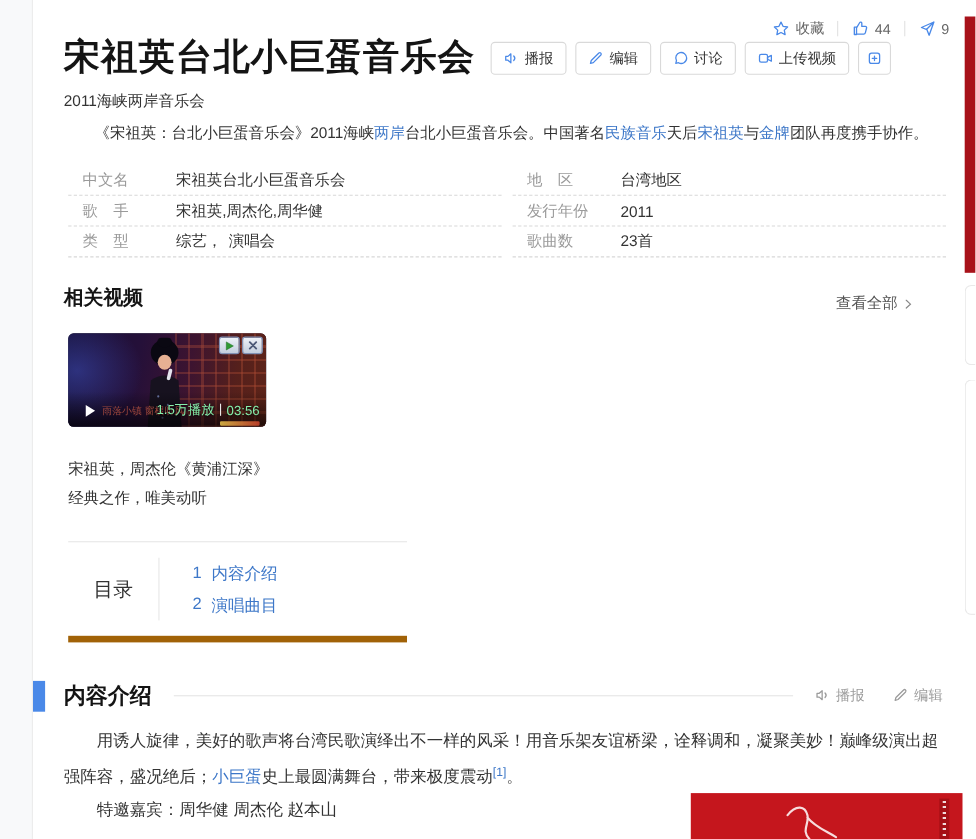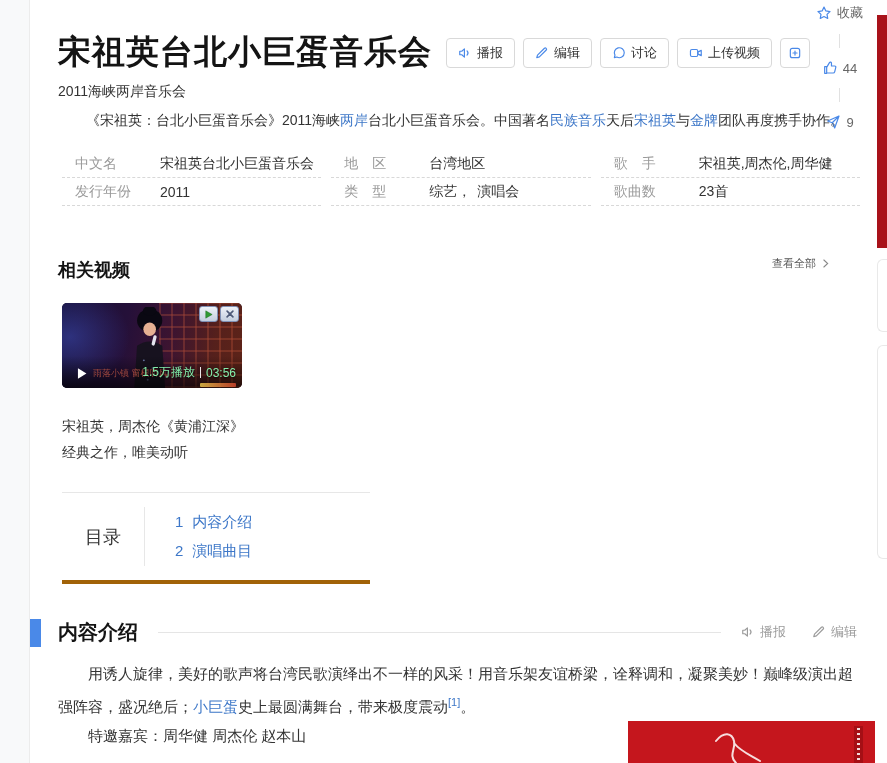--- a/index.html
+++ b/index.html
@@ -1,46 +1,46 @@
 <!DOCTYPE html>
 <html><head>
 <meta charset="utf-8">
 <style>
   html,body{margin:0;padding:0;background:#fff;font-family:"Liberation Sans","DejaVu Sans",sans-serif;}
   .page{position:relative;width:887px;height:763px;background:#fff;overflow:hidden;}
   .gutter{position:absolute;left:0;top:0;width:30px;height:763px;background:#f8f9fa;border-right:1px solid #ececec;box-sizing:border-box;}
 
   
-  .actions{position:absolute;top:4px;right:24px;display:flex;align-items:center;gap:12px;font-size:13px;color:#666;flex-direction:column;}
+  .actions{position:absolute;top:17px;right:24px;display:flex;align-items:center;gap:12px;font-size:13px;color:#666;}
   .action{display:flex;align-items:center;gap:5px;cursor:pointer;}
   .action svg{width:16px;height:16px;color:#4a89e8;}
   .vdiv{width:1px;height:14px;background:#e1e1e1;}
 
   
   .title-row{position:absolute;left:58px;top:30px;display:flex;align-items:center;}
   .page-title{font-size:33px;font-weight:600;color:#141414;letter-spacing:1px;white-space:nowrap;}
   .btns{display:flex;gap:8px;margin-left:14px;}
   .btn{display:flex;align-items:center;gap:5px;height:30px;padding:0 11px;border:1px solid #d9d9d9;border-radius:4px;font-size:13px;color:#333;background:#fff;cursor:pointer;white-space:nowrap;}
   .btn svg{width:14px;height:14px;color:#4a89e8;flex-shrink:0;}
   .btn.square{padding:0 7px;}
 
   .subtitle{position:absolute;left:58px;top:83px;font-size:14px;color:#333;}
 
   .summary{position:absolute;left:58px;top:108px;width:792px;font-size:14px;line-height:25px;color:#333;text-indent:2em;}
   .lnk{color:#3d77c8;cursor:pointer;}
 
   
-  .infobox{position:absolute;left:62px;top:150px;width:798px;display:grid;grid-template-columns:1fr 1fr 1fr;column-gap:10px;}
+  .infobox{position:absolute;left:62px;top:150px;width:798px;display:grid;grid-template-columns:1fr 1fr;column-gap:10px;}
   .inforow{display:flex;align-items:center;height:27px;border-bottom:1px dashed #d8d8d8;font-size:14px;overflow:hidden;}
   .inflabel{width:85px;padding-left:13px;color:#9a9a9a;flex-shrink:0;}
   .infval{color:#333;white-space:nowrap;}
 
   
   .rel-heading{position:absolute;left:58px;top:258px;font-size:18px;font-weight:600;color:#141414;}
-  .view-all{position:absolute;right:55px;top:256px;display:flex;align-items:center;font-size:11px;color:#555;cursor:pointer;}
+  .view-all{position:absolute;right:55px;top:267px;display:flex;align-items:center;font-size:14px;color:#555;cursor:pointer;}
   .view-all svg{width:13px;height:13px;color:#888;margin-left:3px;}
 
   
   .video-card{position:absolute;left:62px;top:303px;width:180px;height:85px;border-radius:5px;overflow:hidden;cursor:pointer;background:#14102c;}
   .vc-bg{position:absolute;inset:0;background:linear-gradient(100deg,#171038 0%,#251039 35%,#3d1430 60%,#55201c 82%,#5e2418 100%);}
   .vc-glow{position:absolute;left:-12px;top:0;width:80px;height:100%;background:radial-gradient(ellipse at 25% 40%,rgba(70,90,210,.45),transparent 70%);}
   .vc-lattice{position:absolute;right:0;top:0;bottom:0;width:46%;opacity:.75;background:
     repeating-linear-gradient(0deg,rgba(200,90,60,.4) 0 2px,transparent 2px 12px),
     repeating-linear-gradient(90deg,rgba(200,90,60,.4) 0 2px,transparent 2px 12px);}
   .singer{position:absolute;left:50%;top:4px;height:97px;transform:translateX(-54%);}
@@ -49,21 +49,21 @@
   .vc-shade{position:absolute;left:0;right:0;bottom:0;height:32px;background:linear-gradient(transparent,rgba(0,0,0,.65));}
   .vc-play{position:absolute;left:11px;bottom:6px;width:17px;height:17px;}
   .vc-sub{position:absolute;left:31px;bottom:8px;font-size:9px;color:rgba(165,75,62,.95);white-space:nowrap;}
   .vc-meta{position:absolute;right:6px;bottom:7px;display:flex;align-items:center;gap:5px;color:#86efac;font-size:12px;text-shadow:0 1px 2px rgba(0,0,0,.85);}
   .vc-meta .mbar{width:1px;height:11px;background:rgba(255,255,255,.9);}
   .vc-logo{position:absolute;right:6px;bottom:1px;width:36px;height:4px;background:linear-gradient(90deg,#e8c34a,#d0452e);opacity:.85;border-radius:1px;}
 
   .caption{position:absolute;left:62px;top:413px;width:320px;font-size:14px;line-height:26px;color:#333;}
 
   
-  .toc{position:absolute;left:62px;top:492px;width:308px;height:92px;box-sizing:border-box;border-top:1px solid #e7e7e7;border-bottom:4px solid #a16207;display:flex;align-items:stretch;padding:14px 0;}
+  .toc{position:absolute;left:62px;top:492px;width:308px;height:92px;box-sizing:border-box;border-top:1px solid #e7e7e7;border-bottom:6px solid #a16207;display:flex;align-items:stretch;padding:14px 0;}
   .toc-title{width:82px;flex-shrink:0;display:flex;align-items:center;justify-content:center;font-size:18px;color:#333;}
   .toc-divider{width:1px;background:#e7e7e7;}
   .toc-items{display:flex;flex-direction:column;justify-content:center;gap:10px;padding-left:30px;font-size:15px;}
   .toc-item{display:flex;gap:9px;color:#3d77c8;cursor:pointer;}
 
   
   .section-bar{position:absolute;left:30px;top:619px;width:11px;height:28px;background:#4a89e8;}
   .section-head{position:absolute;left:58px;top:617px;width:799px;height:30px;display:flex;align-items:center;}
   .section-title{font-size:20px;font-weight:600;color:#141414;flex-shrink:0;}
   .section-line{flex:1;height:1px;background:#e5e5e5;margin:0 20px;}

